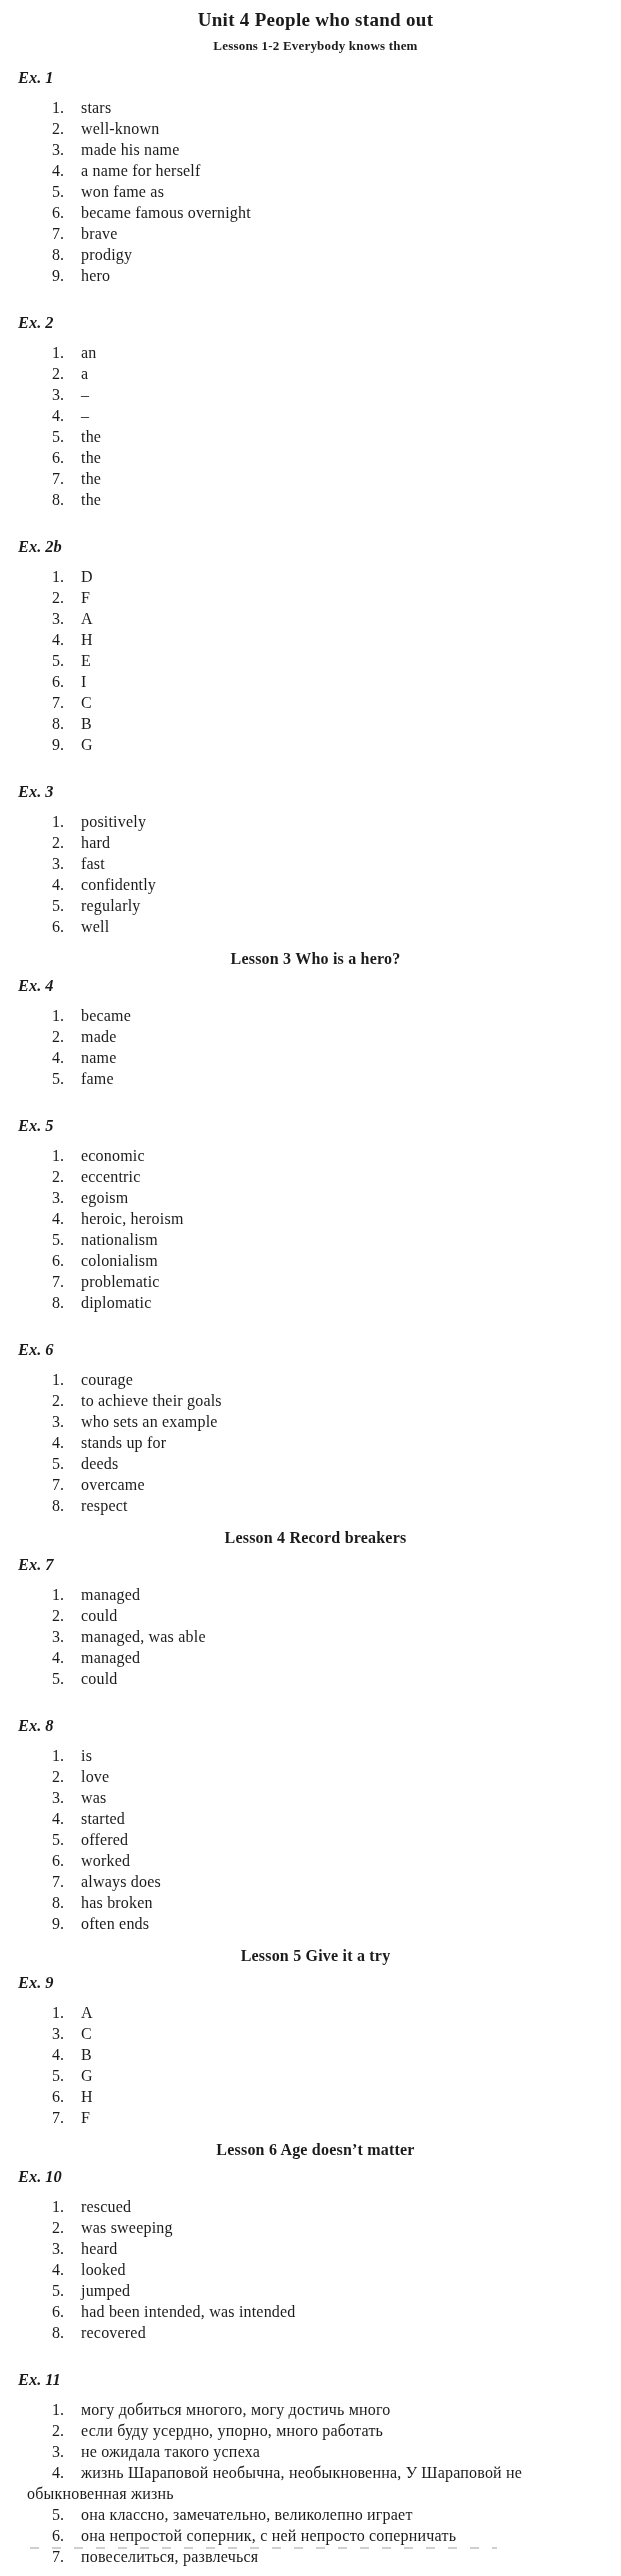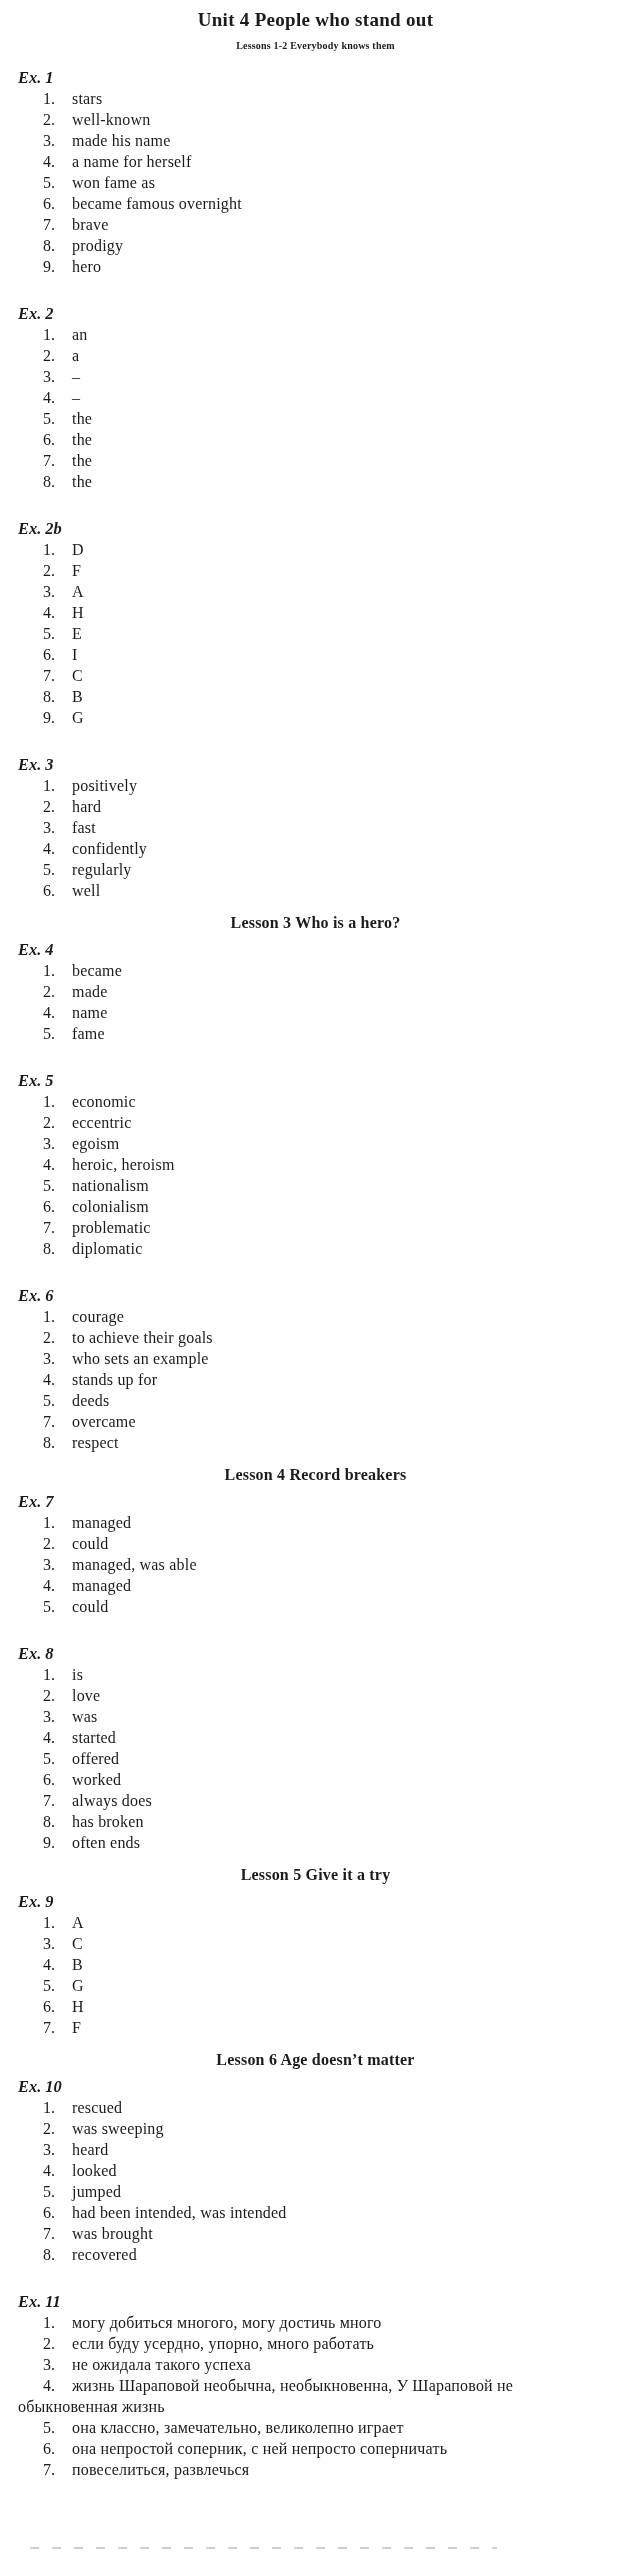--- a/index.html
+++ b/index.html
@@ -24,21 +24,21 @@
   }
   .title {
     font-size: 19px;
     font-weight: bold;
     text-align: center;
     margin: 0;
     line-height: 24px;
     letter-spacing: 0.3px;
   }
   .subtitle {
-    font-size: 10px;
+    font-size: 13px;
     font-weight: bold;
     text-align: center;
     margin: 4px 0 0 0;
     line-height: 19px;
     letter-spacing: 0.2px;
   }
   .lesson-heading {
     font-size: 16px;
     font-weight: bold;
     text-align: center;
@@ -53,21 +53,21 @@
     margin-top: 26px;
     line-height: 21px;
   }
   .ex-label.first {
     margin-top: 12px;
   }
   .lesson-heading + .ex-section > .ex-label {
     margin-top: 6px;
   }
   .ex-list {
-    margin: 0;
+    margin: 9px;
   }
   .item {
     font-size: 16px;
     line-height: 21px;
   }
   .num {
     display: inline-block;
     width: 29px;
     margin-left: 25px;
     vertical-align: top;
@@ -226,21 +226,20 @@
       <div class="lesson-heading">Lesson 6 Age doesn’t matter</div>
       <div class="ex-section">
         <div class="ex-label">Ex. 10</div>
         <div class="ex-list">
           <div class="item"><span class="num">1.</span><span class="txt">rescued</span></div>
           <div class="item"><span class="num">2.</span><span class="txt">was sweeping</span></div>
           <div class="item"><span class="num">3.</span><span class="txt">heard</span></div>
           <div class="item"><span class="num">4.</span><span class="txt">looked</span></div>
           <div class="item"><span class="num">5.</span><span class="txt">jumped</span></div>
           <div class="item"><span class="num">6.</span><span class="txt">had been intended, was intended</span></div>
-          <div class="item"><span class="num">7.</span><span class="txt">was brought</span></div>
           <div class="item"><span class="num">8.</span><span class="txt">recovered</span></div>
         </div>
       </div>
       <div class="ex-section">
         <div class="ex-label">Ex. 11</div>
         <div class="ex-list">
           <div class="item"><span class="num">1.</span><span class="txt">могу добиться многого, могу достичь много</span></div>
           <div class="item"><span class="num">2.</span><span class="txt">если буду усердно, упорно, много работать</span></div>
           <div class="item"><span class="num">3.</span><span class="txt">не ожидала такого успеха</span></div>
           <div class="item"><span class="num">4.</span><span class="txt">жизнь Шараповой необычна, необыкновенна, У Шараповой не

